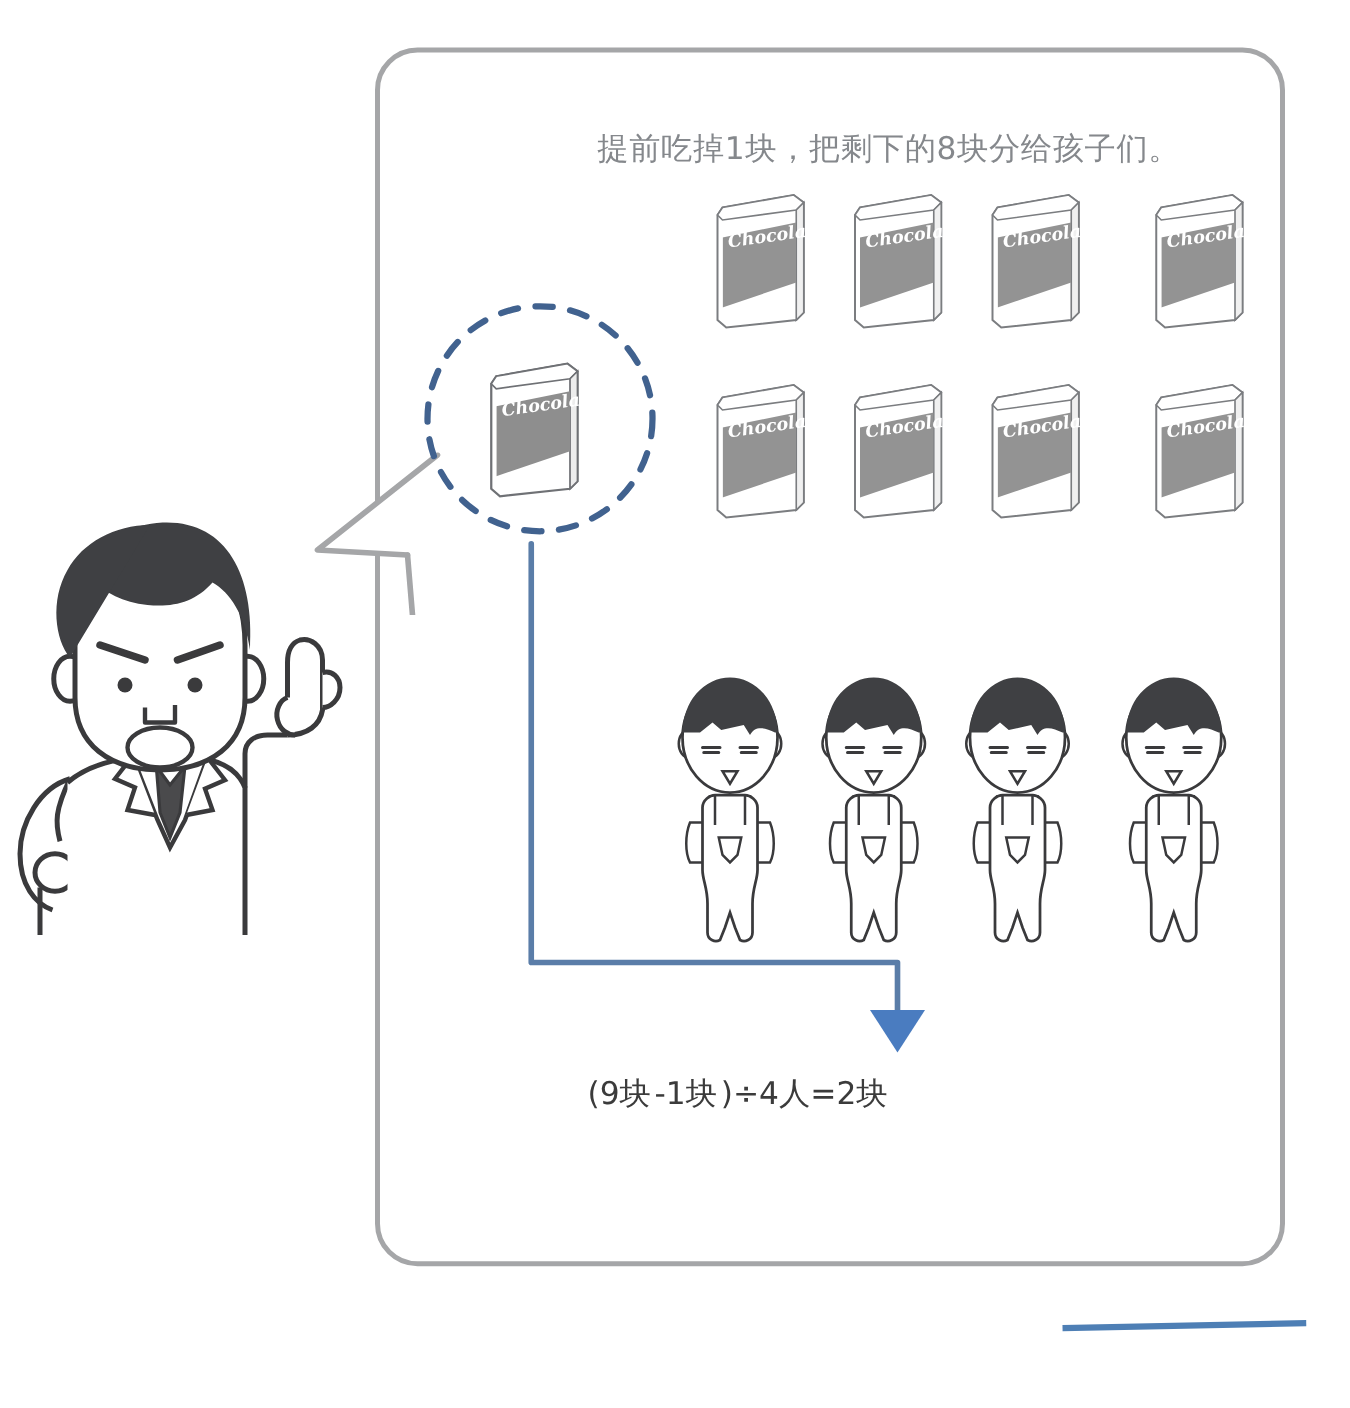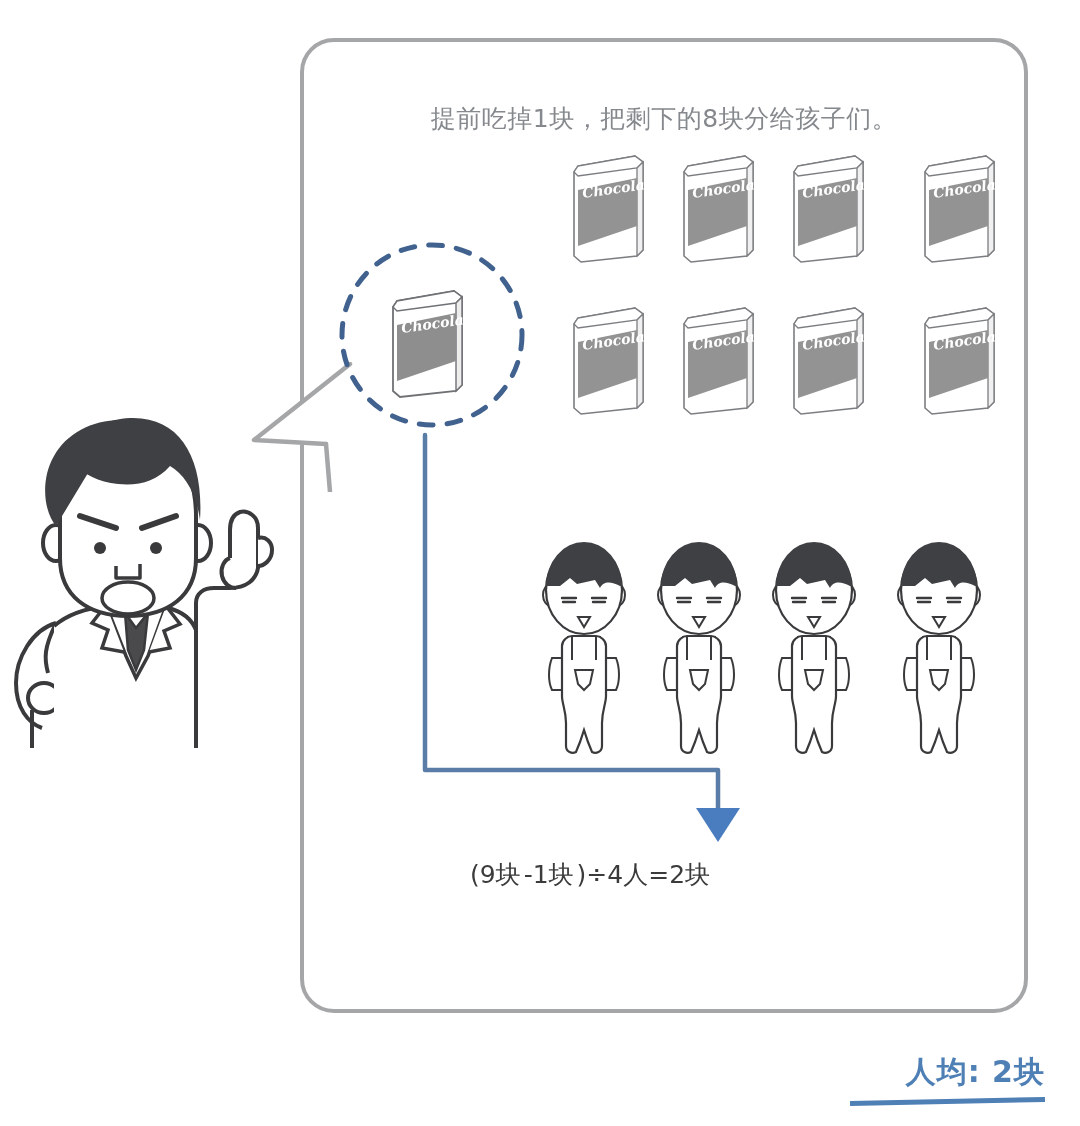--- a/index.html
+++ b/index.html
@@ -36,20 +36,21 @@
   #bubble-title {
     position: absolute;
     left: 0;
     top: 60px;
     width: 100%;
     text-align: center;
     font-size: 25px;
     color: #85888c;
     letter-spacing: 0.5px;
     font-family: "DejaVu Sans", "Liberation Sans", sans-serif;
+    padding-left: 47px;
   }
   #bubble-tail {
     left: 230px;
     top: 362px;
     width: 130px;
     height: 130px;
   }
 
   
   .bar {
@@ -343,21 +344,20 @@
   <svg class="abs" id="connector" viewBox="0 0 400 450">
     <path d="M45 25 L45 360 L338 360 L338 400" fill="none" stroke="#5a7da8" stroke-width="4.5" stroke-linejoin="round" stroke-linecap="round"></path>
     <path d="M316 398 L360 398 L338 432 Z" fill="#4a7cc0"></path>
   </svg>
 
   <div class="abs" id="formula">
     <span>(</span><span>9块</span><span class="hl"><span>-</span><span>1块</span></span><span>)</span><span>÷</span><span>4人</span><span>=</span><span>2块</span>
   </div>
 
   <div class="abs" id="footer">
-    <div id="footer-text">人均: 2块</div>
     <div id="footer-rule"></div>
   </div>
 
   <svg class="abs" id="man" viewBox="0 0 290 340">
 
     <path d="M48 215 C24 222 8 250 8 275 C8 300 20 315 34 320" fill="none" stroke="#3a3a3c" stroke-width="4"></path>
     <path d="M48 215 C36 240 36 250 40 265" fill="none" stroke="#3a3a3c" stroke-width="4"></path>
     <ellipse cx="36" cy="290" rx="16" ry="15" fill="#ffffff" stroke="#3a3a3c" stroke-width="4"></ellipse>
     <path d="M24 302 L24 340 M50 300 L50 340" fill="none" stroke="#3a3a3c" stroke-width="4"></path>
 

